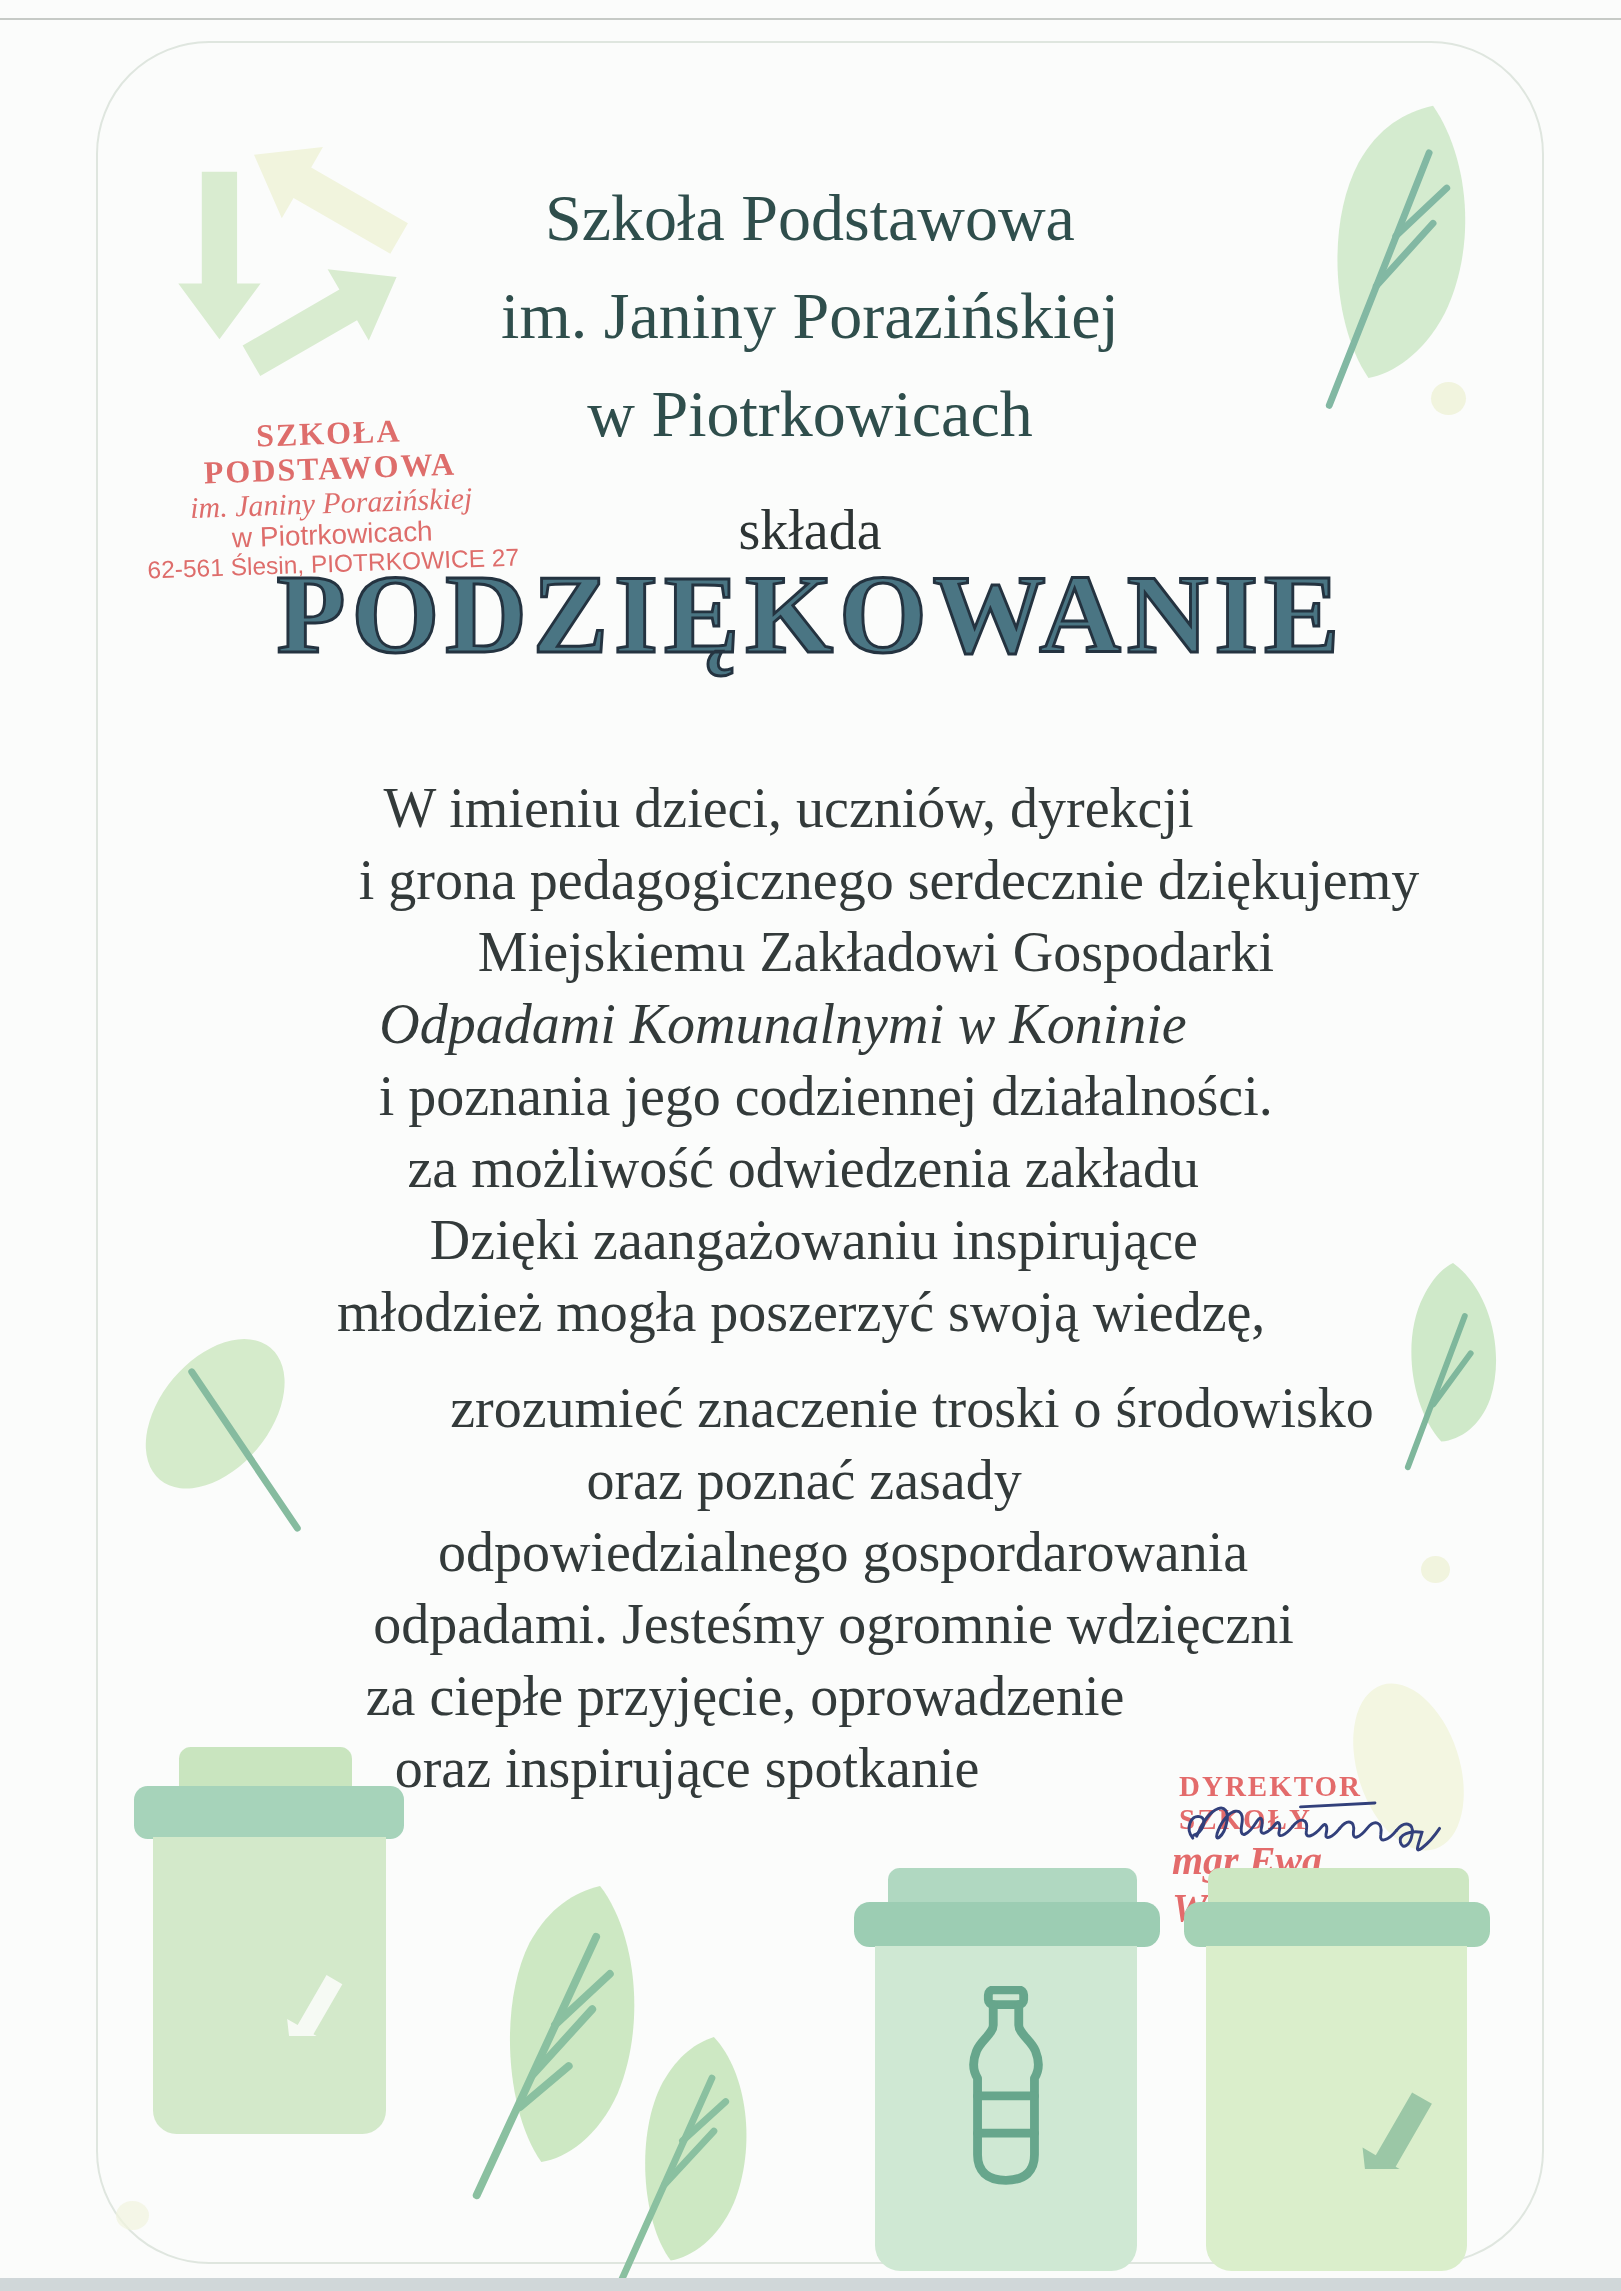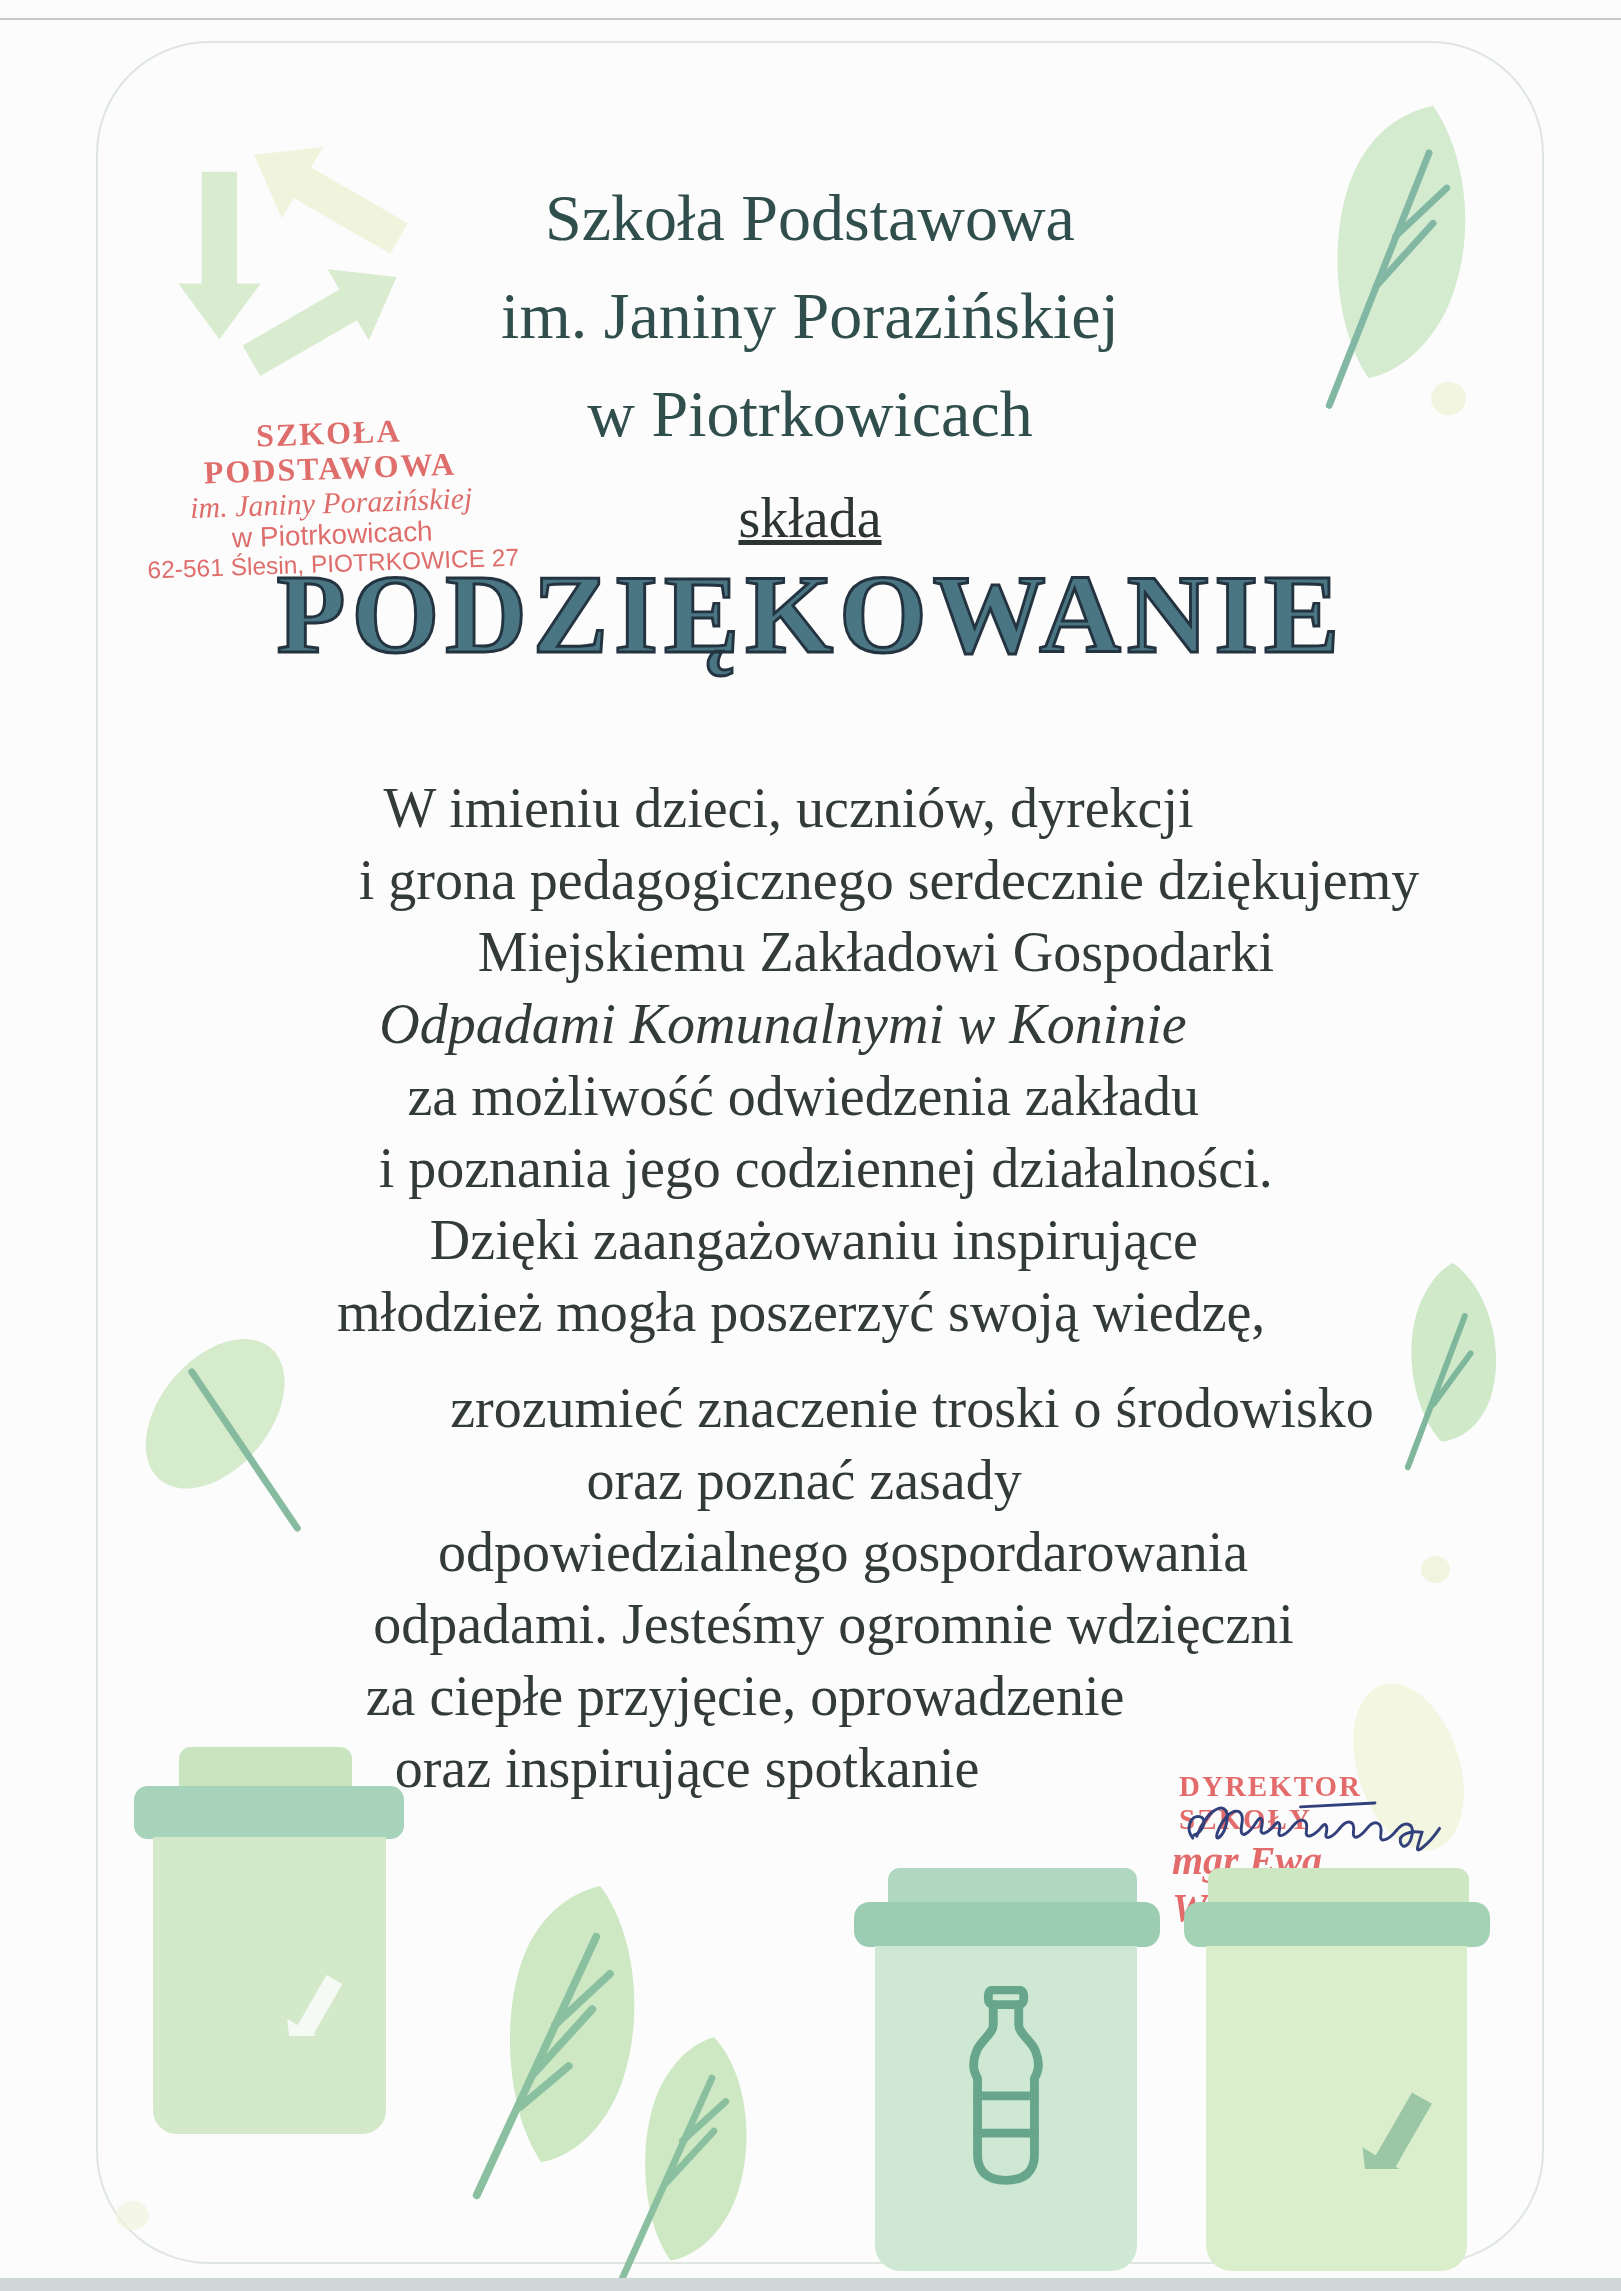--- a/index.html
+++ b/index.html
@@ -19,22 +19,22 @@
     border:2.9px solid #dfe6df;border-radius:113px;
     box-sizing:border-box;
   }
   
   .title-block{
     position:absolute;left:222px;top:169px;width:1176px;
     text-align:center;color:#2f4e4c;
     font-size:66px;line-height:98px;font-weight:500;
   }
   .preface{
-    position:absolute;left:222px;top:486px;width:1176px;
-    text-align:center;color:#2d3434;font-size:56px;text-decoration:underline;
+    position:absolute;left:222px;top:498px;width:1176px;
+    text-align:center;color:#2d3434;font-size:56px;
   }
   .heading{
     position:absolute;left:118px;top:549px;width:1386px;
     text-align:center;
     font-size:113px;font-weight:700;letter-spacing:5.9px;
     color:#4a7583;
     -webkit-text-stroke:2.9px #243340;
   }
   .body-block{
     position:absolute;left:118px;top:772px;width:1386px;
@@ -159,22 +159,22 @@
     <div class="s2">im. Janiny Porazińskiej</div>
     <div class="s3">w Piotrkowicach</div>
     <div class="s4">62-561 Ślesin, PIOTRKOWICE 27</div>
   </div>
 
   <div class="body-block">
     <div class="bl bl1">W imieniu dzieci, uczniów, dyrekcji</div>
     <div class="bl bl2">i grona pedagogicznego serdecznie dziękujemy</div>
     <div class="bl bl3">Miejskiemu Zakładowi Gospodarki</div>
     <div class="bl bl4">Odpadami Komunalnymi w Koninie</div>
+    <div class="bl bl6">i poznania jego codziennej działalności.</div>
     <div class="bl bl5">za możliwość odwiedzenia zakładu</div>
-    <div class="bl bl6">i poznania jego codziennej działalności.</div>
     <div class="bl bl7">Dzięki zaangażowaniu inspirujące</div>
     <div class="bl bl8">młodzież mogła poszerzyć swoją wiedzę,</div>
     <div class="bl bl9">zrozumieć znaczenie troski o środowisko</div>
     <div class="bl bl10">oraz poznać zasady</div>
     <div class="bl bl11">odpowiedzialnego gospordarowania</div>
     <div class="bl bl12">odpadami. Jesteśmy ogromnie wdzięczni</div>
     <div class="bl bl13">za ciepłe przyjęcie, oprowadzenie</div>
     <div class="bl bl14">oraz inspirujące spotkanie</div>
   </div>
 

